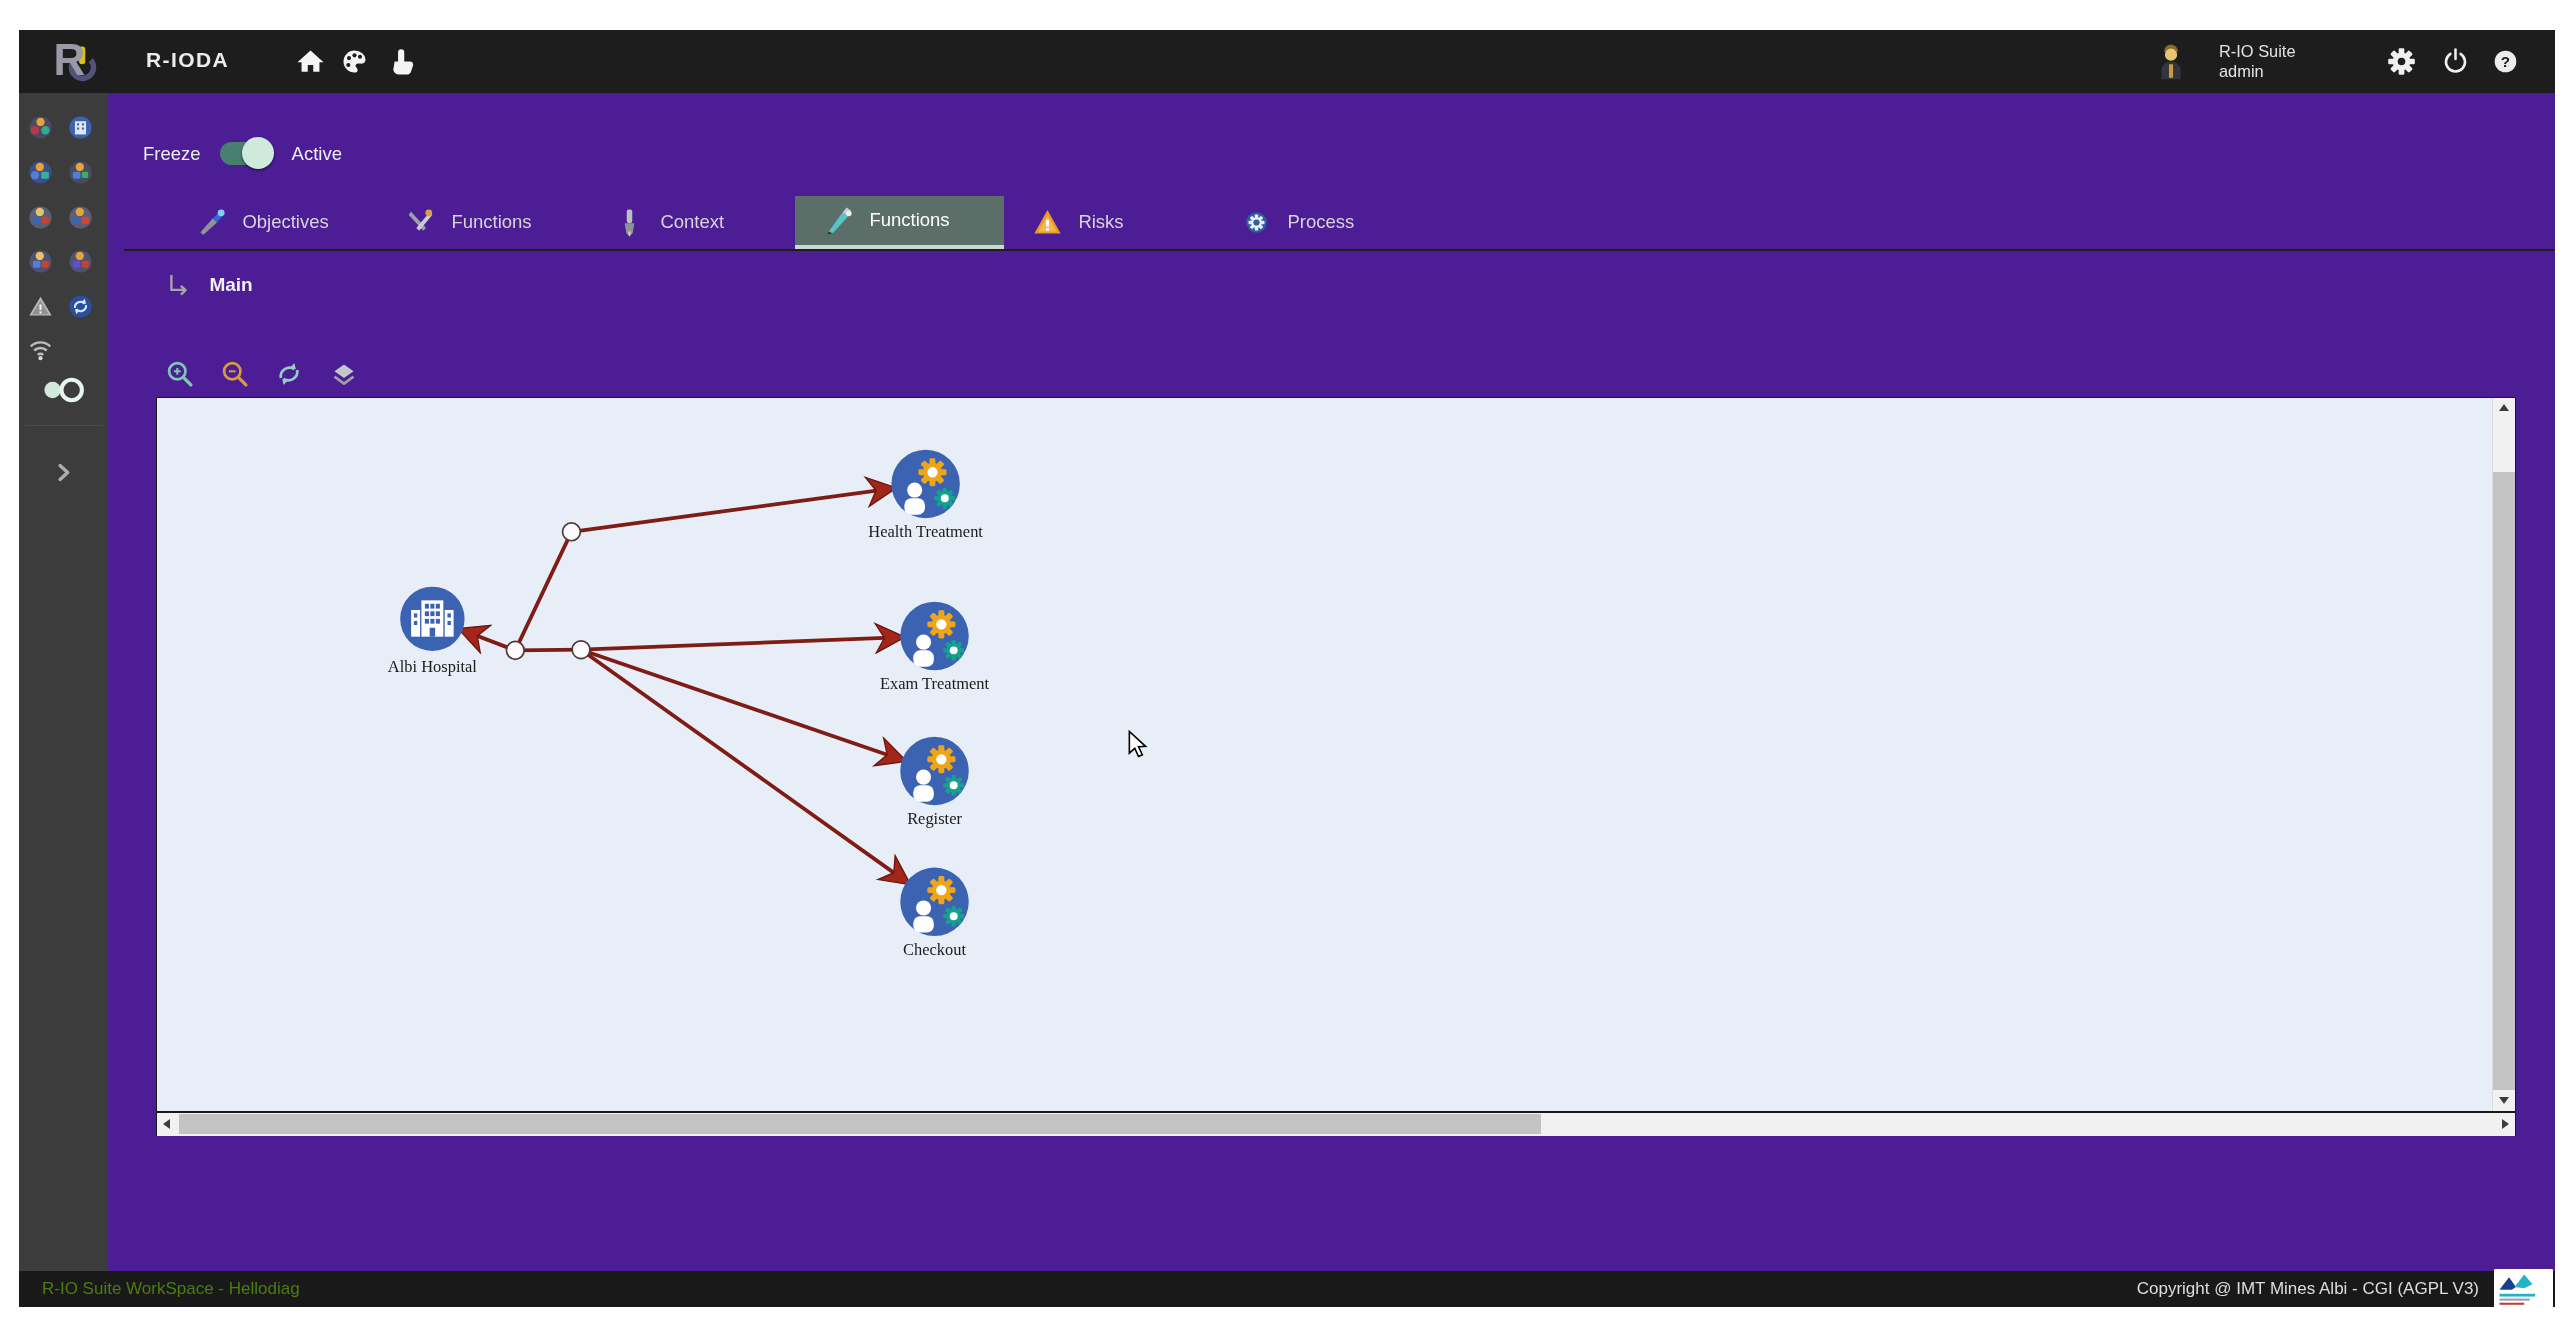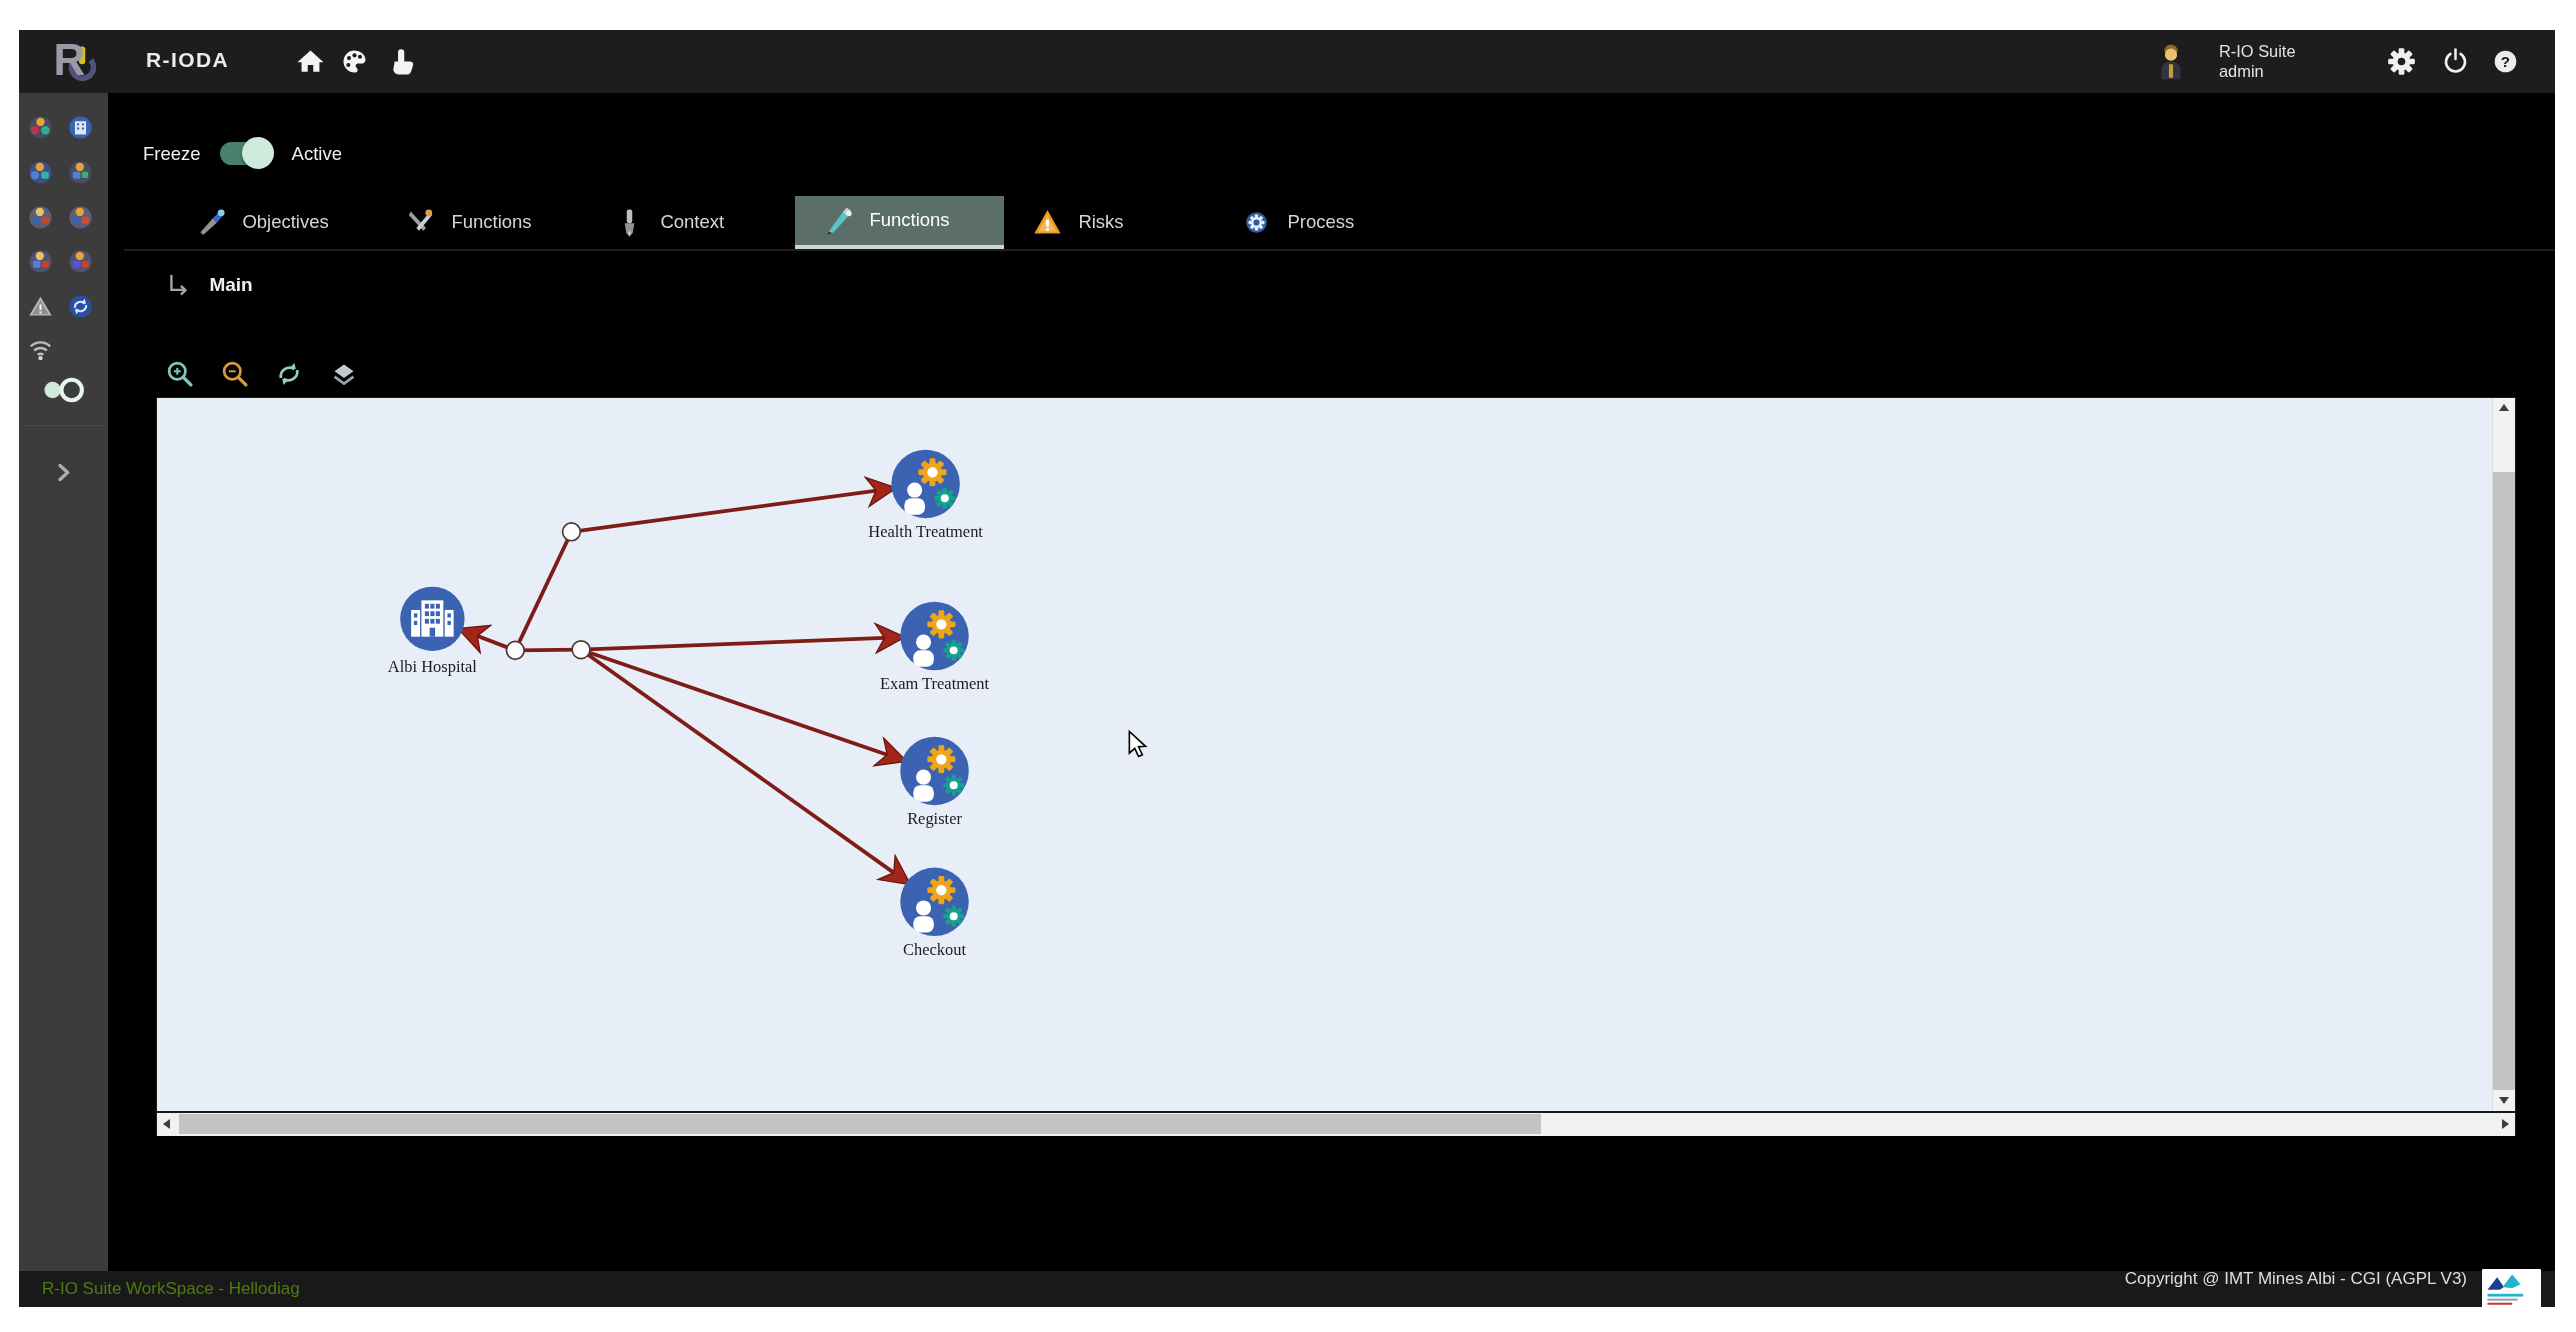--- a/index.html
+++ b/index.html
@@ -11,21 +11,21 @@
   .logo .r{position:absolute;left:9.6px;top:1.4px;font-size:44px;font-weight:bold;color:#9a9aa6;font-family:"Liberation Sans",sans-serif;}
   .app-title{position:absolute;left:127px;top:18.5px;font-size:21px;color:#ececec;letter-spacing:1.4px;font-weight:bold;}
   .tb-ico{position:absolute;top:15px;width:33px;height:33px;}
   .user-name{position:absolute;left:2200px;top:11.6px;font-size:16.4px;color:#e2e2e2;line-height:20px;}
   .user-role{position:absolute;left:2200px;top:32px;font-size:16.4px;color:#e5e5e5;}
   
   .sidebar{position:absolute;left:0;top:63px;width:89px;bottom:36px;background:#3c3c3c;}
   .side-ico{position:absolute;width:25px;height:25px;}
   .side-divider{position:absolute;left:5.5px;right:5.5px;top:332px;height:1.4px;background:#4b4b4b;}
   
-  .content{position:absolute;left:89px;top:63px;right:0;bottom:36px;background:#000000;padding-left:48px;}
+  .content{position:absolute;left:89px;top:63px;right:0;bottom:36px;background:#4c1d95;padding-left:48px;}
   .freeze-row{position:absolute;left:0;top:42px;height:38px;display:flex;align-items:center;}
   .freeze-label{margin-left:35px;font-size:18.5px;color:#efefef;}
   .toggle{position:relative;margin-left:19px;width:49px;height:22.6px;border-radius:11.6px;background:#47806f;}
   .toggle .knob{position:absolute;right:-5.5px;top:-4.8px;width:32px;height:32px;border-radius:50%;background:#cfe9dd;box-shadow:0 1.4px 2.7px rgba(0,0,0,.5);}
   .freeze-state{margin-left:23px;font-size:18.5px;color:#efefef;}
   .tabs-row{position:absolute;left:16px;top:103px;right:0;height:53px;border-bottom:2.1px solid #1e1e1e;}
   .tab{position:absolute;top:0;height:53px;width:209px;display:flex;align-items:center;color:#d6d6d6;font-size:18.5px;cursor:default;}
   .tab .tico{margin-left:29px;margin-right:16.4px;width:29px;height:29px;flex:0 0 auto;}
   .tab.selected{background:#5c6e68;color:#ffffff;border-bottom:4.8px solid #ccd8d2;height:49px;}
   .crumb-row{position:absolute;left:0;top:173px;height:38px;display:flex;align-items:center;}
@@ -44,21 +44,21 @@
   .varrow.down{bottom:6.2px;border-top:7.5px solid #3c3c3c;}
   .hscroll{position:absolute;left:1.4px;right:1.4px;bottom:0;height:23px;background:#f1f1f1;}
   .hthumb{position:absolute;top:1.4px;bottom:1.4px;left:22px;width:1362px;background:#c3c3c3;}
   .harrow{position:absolute;top:6.2px;width:0;height:0;border-top:5.5px solid transparent;border-bottom:5.5px solid transparent;}
   .harrow.left{left:5.5px;border-right:7.5px solid #3c3c3c;}
   .harrow.right{right:5.5px;border-left:7.5px solid #3c3c3c;}
   .cursor{position:absolute;left:971px;top:332px;width:23px;height:30px;}
   
   .statusbar{position:absolute;left:0;bottom:0;width:100%;height:36px;background:#191919;display:flex;align-items:center;justify-content:space-between;}
   .status-left{margin-left:23px;font-size:17px;color:#4d7c0f;}
-  .status-right{margin-right:14px;display:flex;}
+  .status-right{margin-right:2px;display:flex;align-items:center;}
   .status-copy{font-size:17px;color:#dedede;margin-right:15px;}
   .imt-logo{width:59px;height:40px;background:#ffffff;border-radius:1.4px;position:relative;flex:0 0 auto;}
 </style>
 </head>
 <body>
 
 <div class="page">
 <div class="app">
 
   <div class="topbar">

